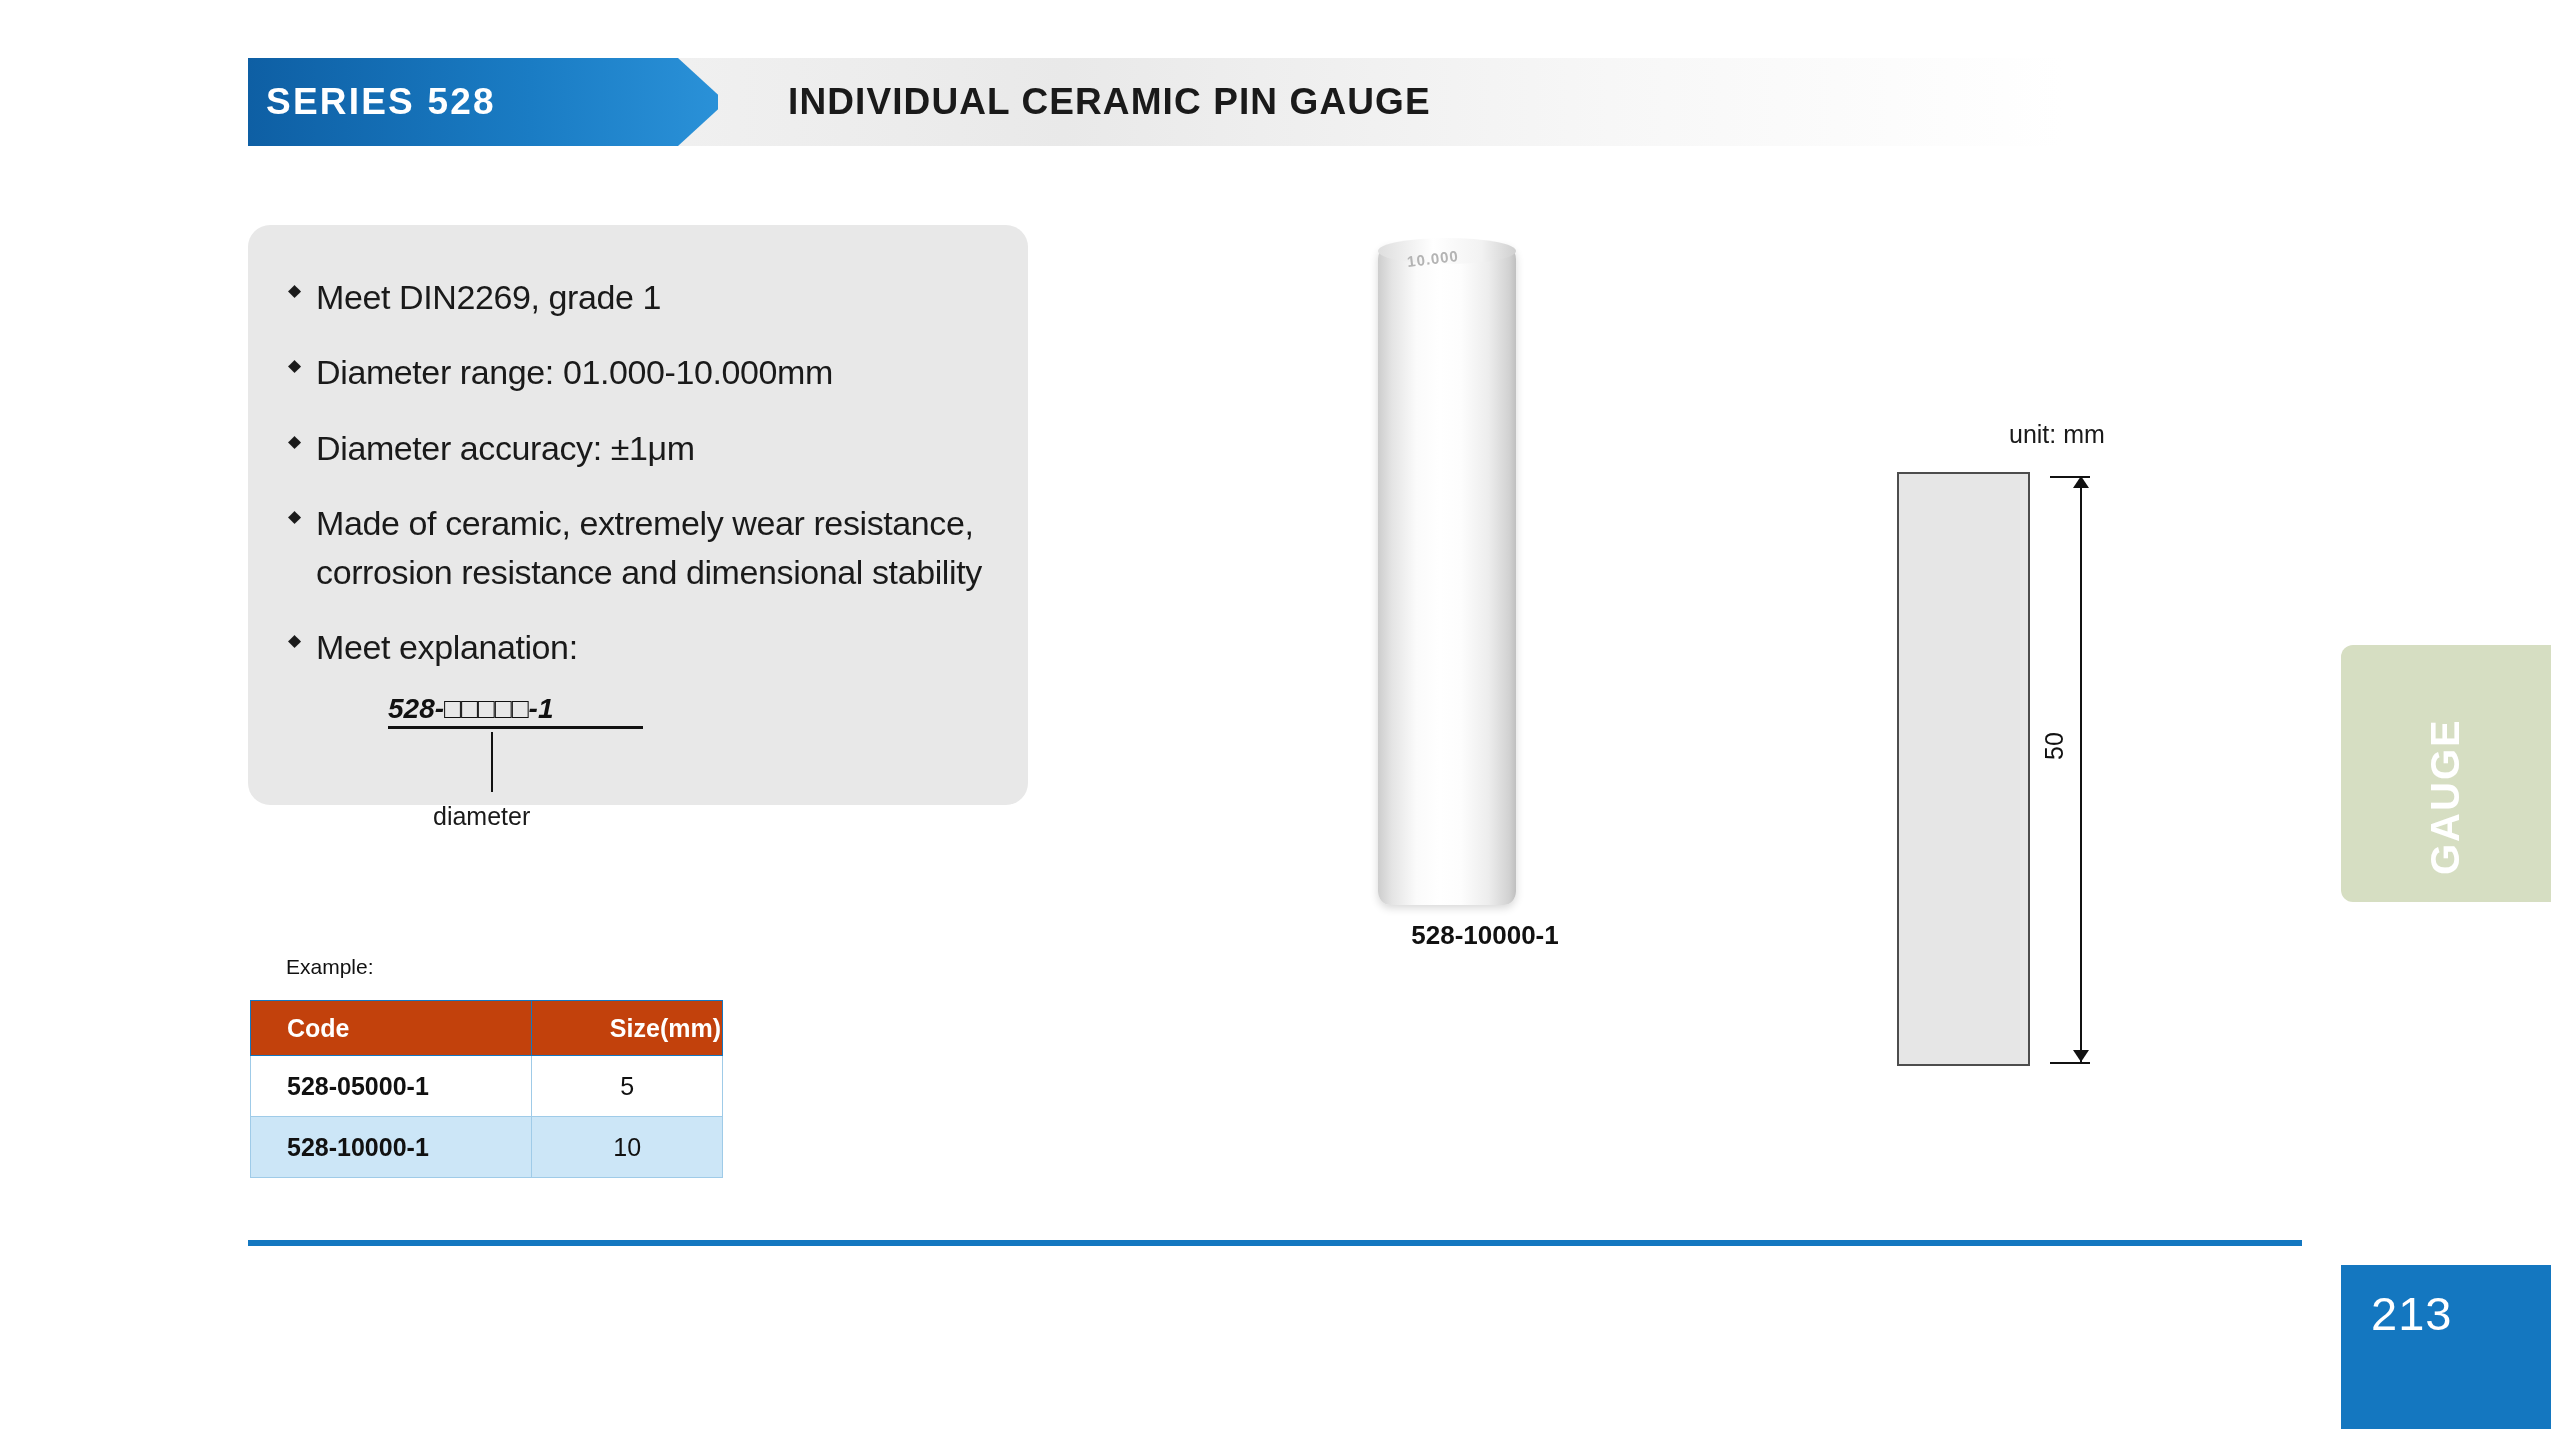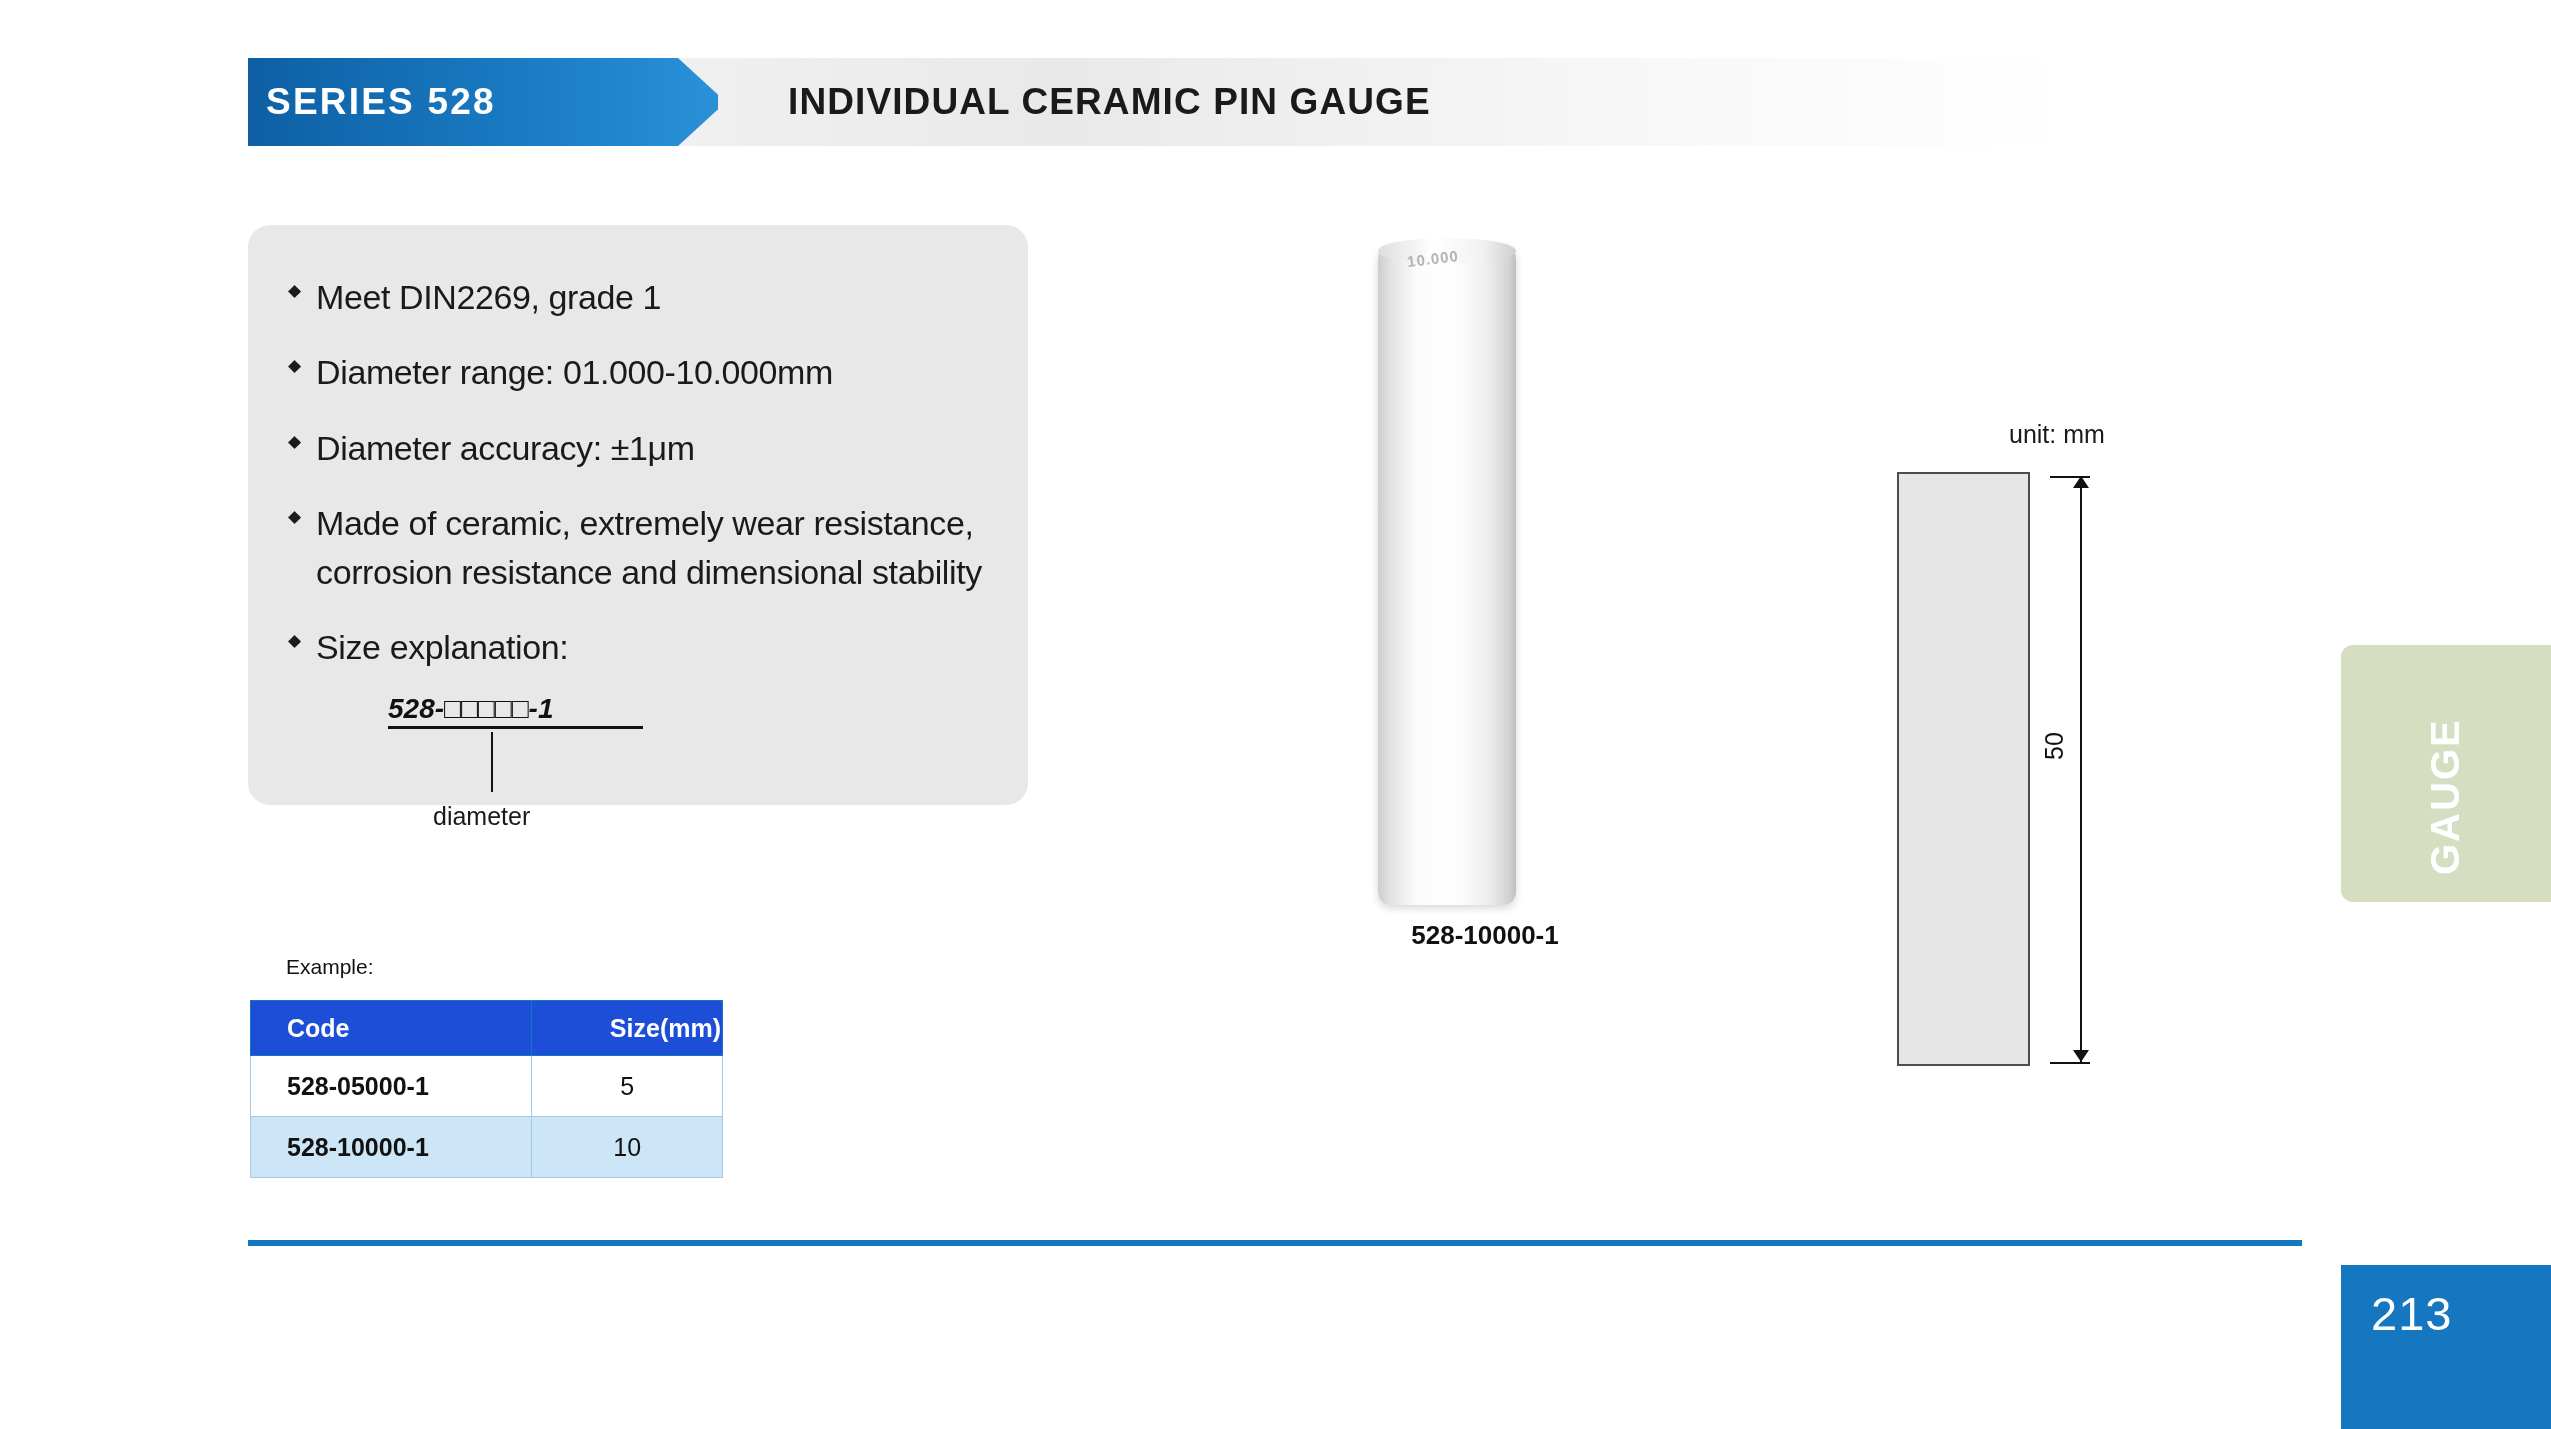--- a/index.html
+++ b/index.html
@@ -136,21 +136,21 @@
   }
   #example-table {
     position: absolute;
     left: 250px;
     top: 1000px;
     border-collapse: collapse;
     width: 473px;
     font-size: 25px;
   }
   #example-table th {
-    background: #1d4ed8;
+    background: #c2410c;
     color: #ffffff;
     font-weight: bold;
     height: 52px;
     border: 1px solid #1477c0;
   }
   #example-table th.col-code { width: 270px; text-align: left; padding-left: 36px; }
   #example-table th.col-size { width: 200px; text-align: right; }
   #example-table td {
     height: 58px;
     border: 1px solid #9fcbe8;
@@ -358,21 +358,21 @@
   <div class="feature-row">
     <span class="bullet">◆</span>
     <span>
       <span class="feature-text">Made of ceramic, extremely wear resistance,</span><br>
       <span class="feature-text">corrosion resistance and dimensional stability</span>
     </span>
   </div>
 
   <div class="feature-row">
     <span class="bullet">◆</span>
-    <span class="feature-text">Size explanation:</span>
+    <span class="feature-text">Meet explanation:</span>
   </div>
 
   <div id="code-explanation-block">
     <div id="code-pattern">528-□□□□□-1</div>
     <div id="code-underline"></div>
     <div id="code-leader"></div>
     <div id="diameter-label">diameter</div>
   </div>
 </div>
 

